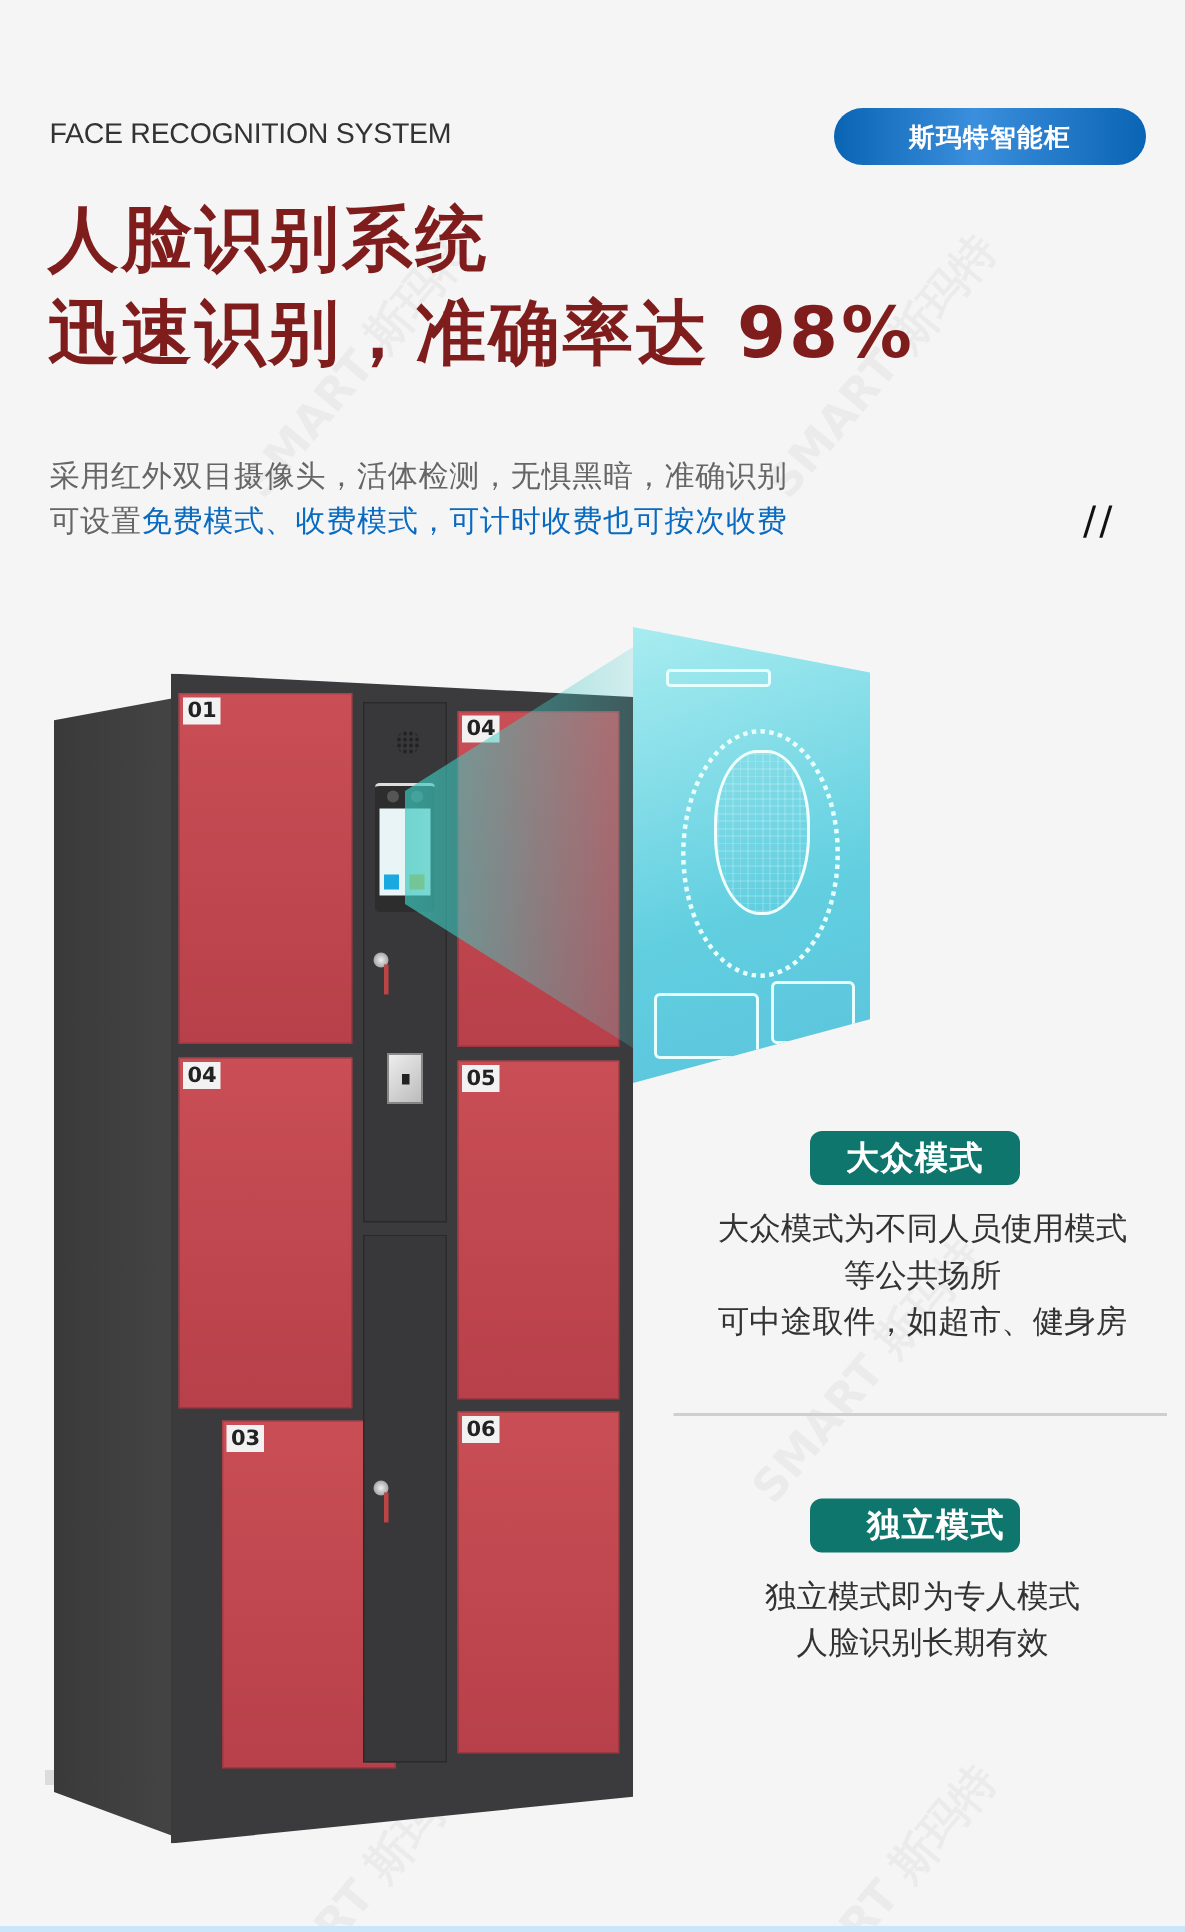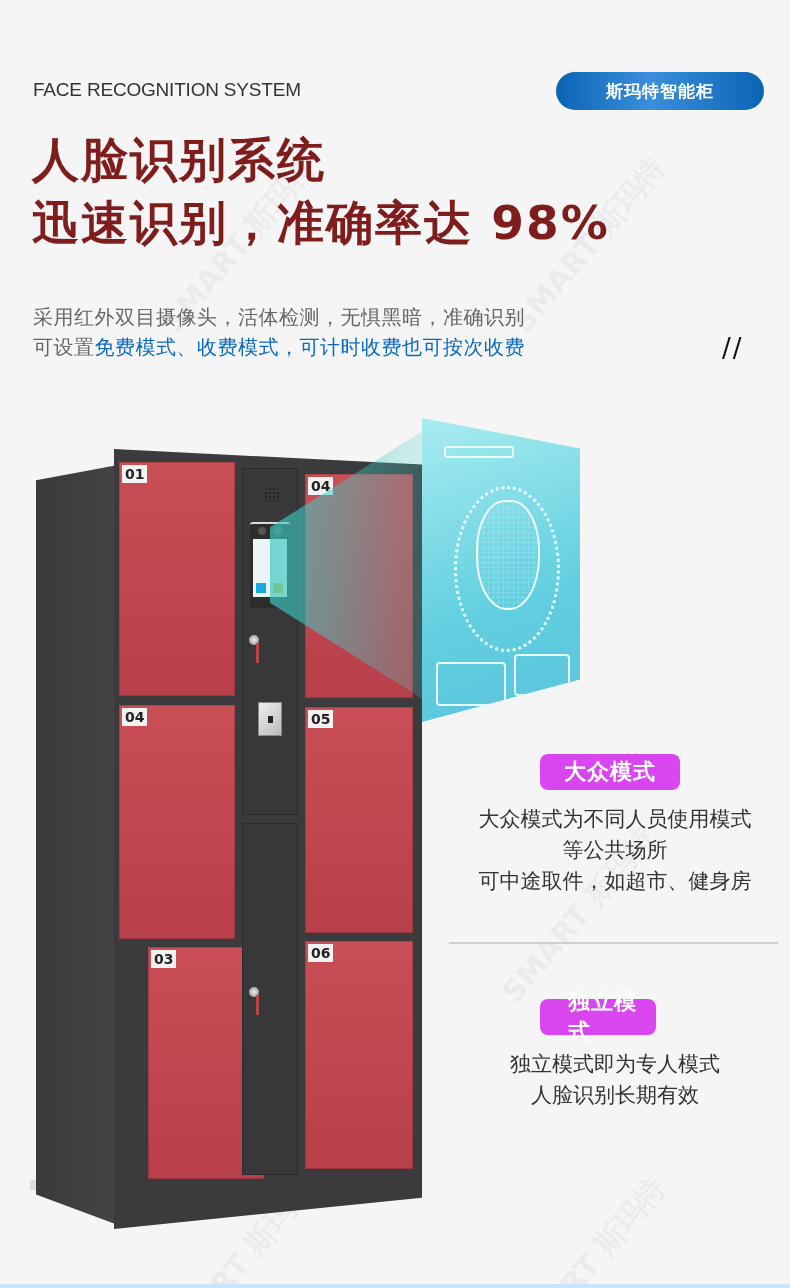--- a/index.html
+++ b/index.html
@@ -110,21 +110,21 @@
     position: absolute; left: 54px; top: 82px; width: 64px; height: 110px;
     border: 2px solid #f0ffff; border-radius: 45% 45% 48% 48%;
     background: repeating-linear-gradient(0deg, rgba(255,255,255,0.15) 0 1px, transparent 1px 5px),
                 repeating-linear-gradient(90deg, rgba(255,255,255,0.15) 0 1px, transparent 1px 5px);
   }
   .holo .hdr { position: absolute; left: 22px; top: 28px; width: 70px; height: 12px; border: 2px solid #e6ffff; border-radius: 3px; }
   .holo .panel { position: absolute; border: 2px solid #e6ffff; border-radius: 4px; }
 
   
   .mode-badge {
-    position: absolute; background: #d946ef; color: #fff; font-weight: bold;
+    position: absolute; background: #0f766e; color: #fff; font-weight: bold;
     font-size: 22px; border-radius: 8px; display: flex; align-items: center; justify-content: center;
     letter-spacing: 1px;
   }
   .mode-text {
     position: absolute; left: 448px; width: 334px; text-align: center;
     font-size: 21px; color: #333; line-height: 31px;
   }
   .divider { position: absolute; left: 449px; top: 942px; width: 329px; height: 2px; background: #cfcfcf; }
   .bottom-bar { position: absolute; left: 0; bottom: 0; width: 790px; height: 4px; background: #c9e6fb; }
   .wm {
@@ -212,19 +212,19 @@
 
 <div class="mode-badge" style="left:540px;top:754px;width:140px;height:36px;">大众模式</div>
 <div class="mode-text" style="top:804px;">
   <div>大众模式为不同人员使用模式</div>
   <div>等公共场所</div>
   <div>可中途取件，如超市、健身房</div>
 </div>
 
 <div class="divider"></div>
 
-<div class="mode-badge" style="left:540px;top:999px;width:116px;height:36px;padding-left:28px;">独立模式</div>
+<div class="mode-badge" style="left:540px;top:999px;width:140px;height:36px;padding-left:28px;">独立模式</div>
 <div class="mode-text" style="top:1049px;">
   <div>独立模式即为专人模式</div>
   <div>人脸识别长期有效</div>
 </div>
 
 <div class="bottom-bar"></div>
 
 </body></html>

